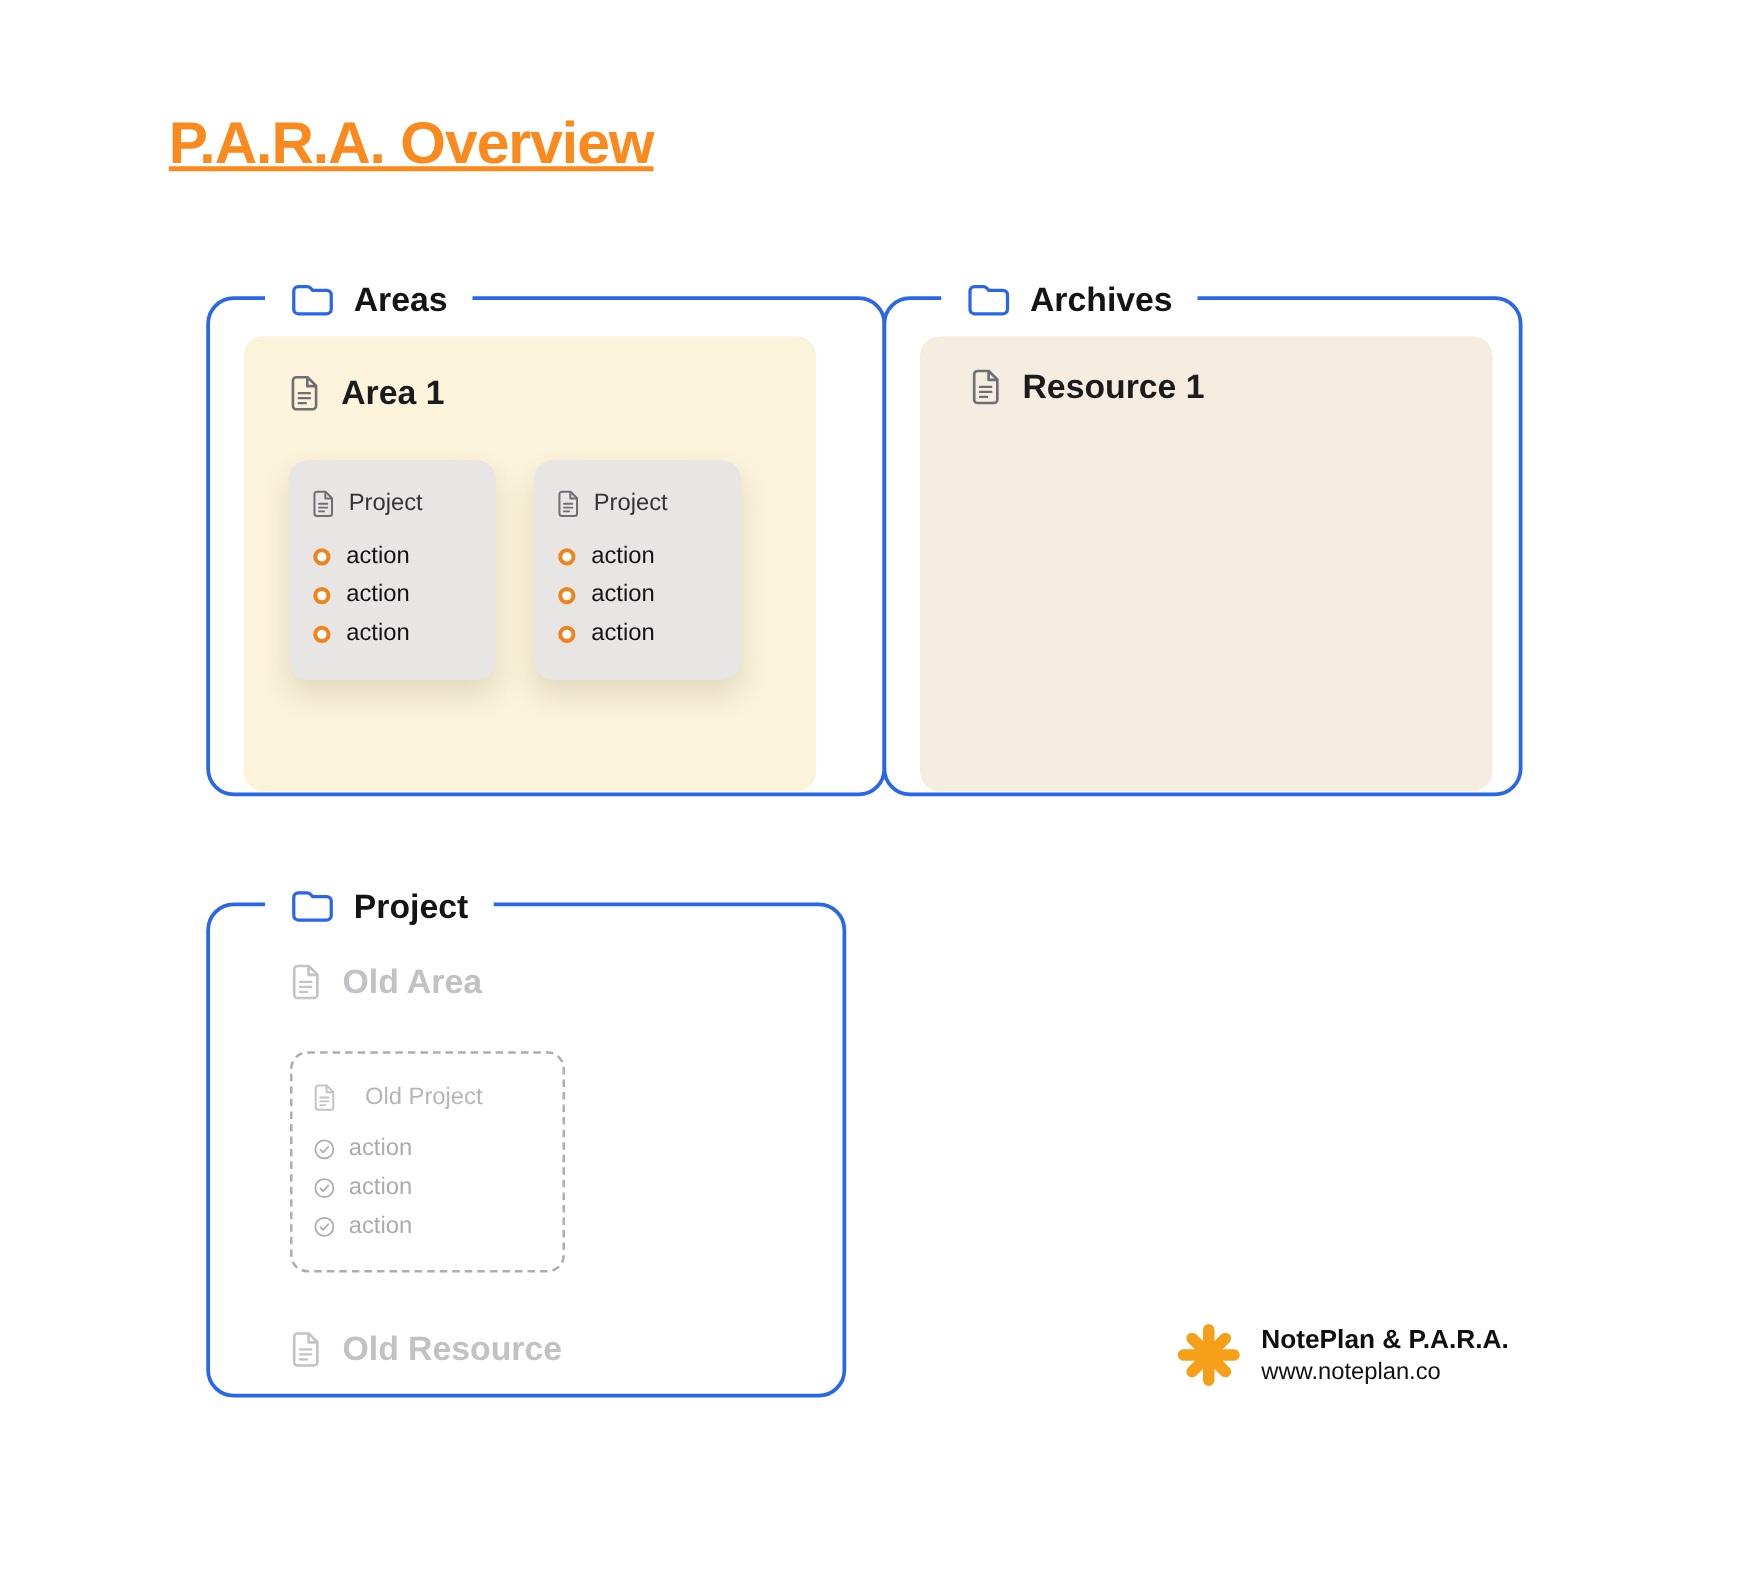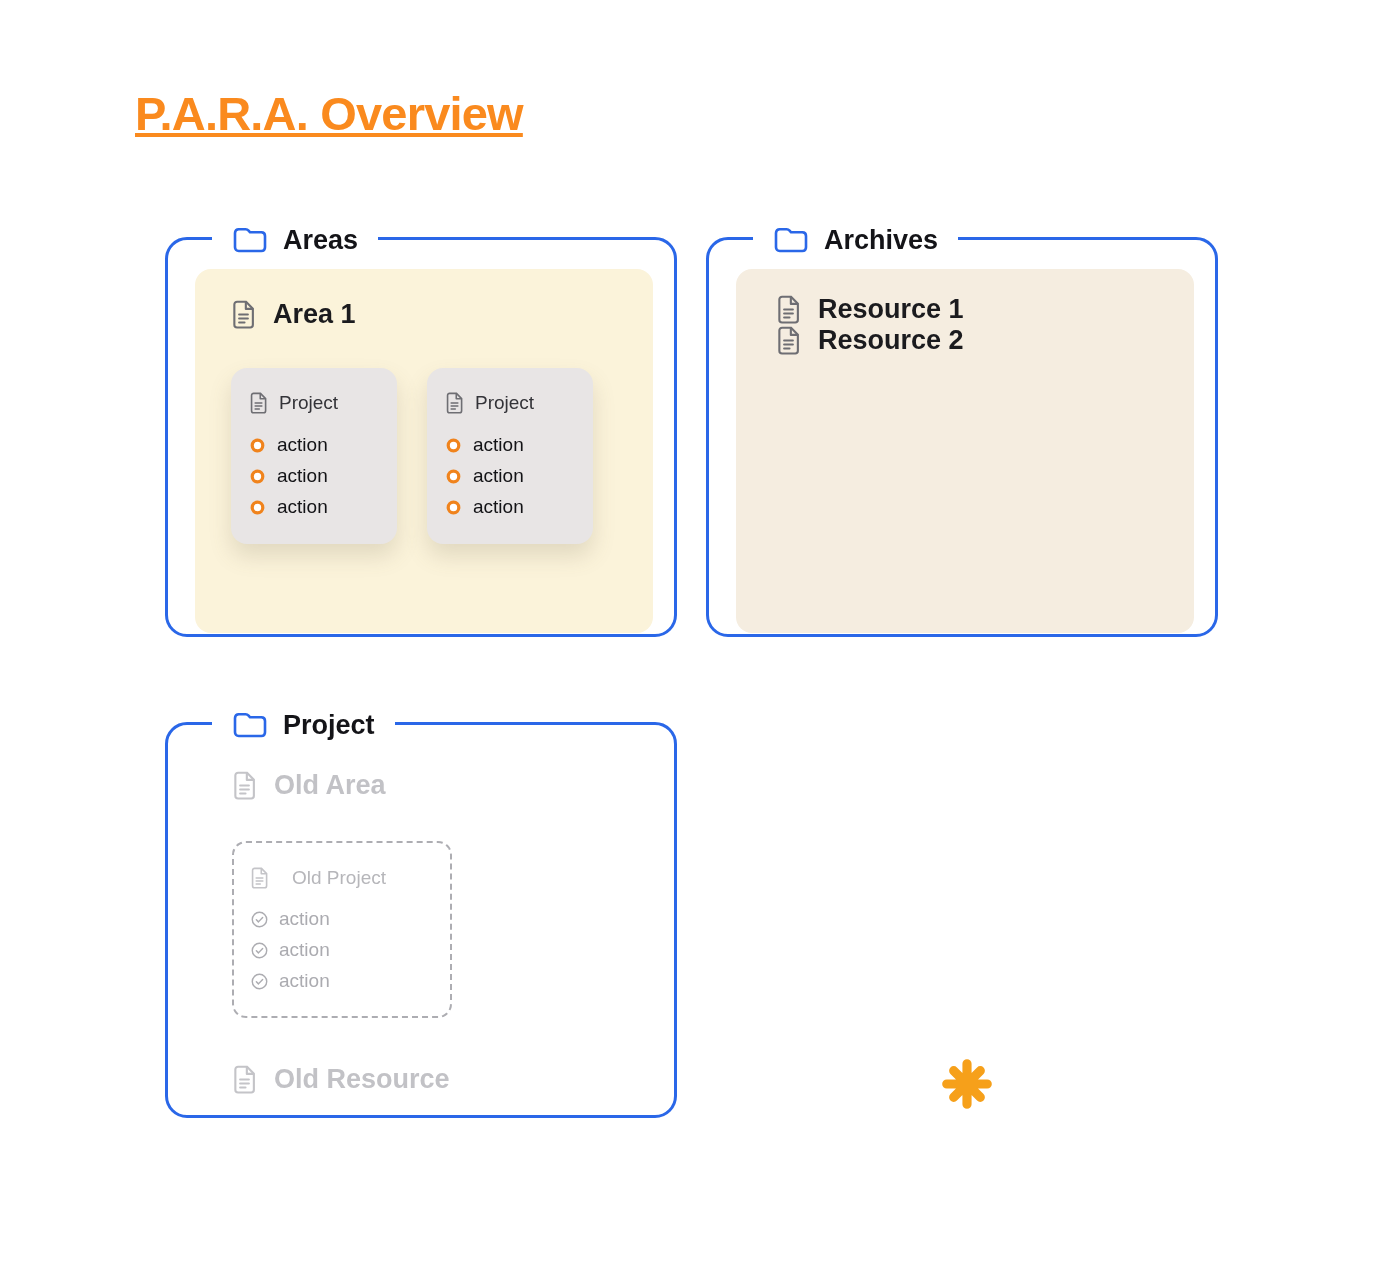--- a/index.html
+++ b/index.html
@@ -24,21 +24,21 @@
     letter-spacing: -0.8px;
     color: #FA8A1E;
     text-decoration: underline;
   }
   .panel {
     position: absolute;
     border: 3px solid #2A67E8;
     border-radius: 22px;
     background: #ffffff;
   }
-  #areas-panel     { left: 165px; top: 237px; width: 506px; height: 394px; }
+  #areas-panel     { left: 165px; top: 237px; width: 506px; height: 394px; padding-left: 32px; }
   #resources-panel { left: 706px; top: 237px; width: 506px; height: 394px; }
   #archives-panel  { left: 165px; top: 722px; width: 506px; height: 390px; }
 
   .panel-header {
     position: absolute;
     top: -23px;
     left: 44px;
     height: 46px;
     display: flex;
     align-items: center;
@@ -275,30 +275,20 @@
         <div class="note-row">
           <span class="icon doc-dark">
             <svg width="25" height="29" viewBox="0 0 22 26">
                 <path d="M5.2 1.6h8.1l6.1 6.2v14.4c0 1.4-1.1 2.4-2.4 2.4H5.2c-1.4 0-2.4-1.1-2.4-2.4V4c0-1.4 1.1-2.4 2.4-2.4z" fill="none" stroke="currentColor" stroke-width="1.9"></path>
                 <path d="M13.1 1.9v6.1h6.2" fill="none" stroke="currentColor" stroke-width="1.9" stroke-linejoin="round"></path>
                 <path d="M7 13h8M7 16.6h8M7 20.2h5" stroke="currentColor" stroke-width="1.7" stroke-linecap="round"></path>
               </svg>
           </span>
           <span class="note-label">Resource 1</span>
         </div>
-        <div class="note-row">
-          <span class="icon doc-dark">
-            <svg width="25" height="29" viewBox="0 0 22 26">
-                <path d="M5.2 1.6h8.1l6.1 6.2v14.4c0 1.4-1.1 2.4-2.4 2.4H5.2c-1.4 0-2.4-1.1-2.4-2.4V4c0-1.4 1.1-2.4 2.4-2.4z" fill="none" stroke="currentColor" stroke-width="1.9"></path>
-                <path d="M13.1 1.9v6.1h6.2" fill="none" stroke="currentColor" stroke-width="1.9" stroke-linejoin="round"></path>
-                <path d="M7 13h8M7 16.6h8M7 20.2h5" stroke="currentColor" stroke-width="1.7" stroke-linecap="round"></path>
-              </svg>
-          </span>
-          <span class="note-label">Resource 2</span>
-        </div>
       </div>
     </div>
   </section>
 
   <section class="panel" id="archives-panel">
     <div class="panel-header">
       <span class="icon">
         <svg width="36" height="30" viewBox="0 0 36 30">
             <path d="M3 8c0-2.3 1.5-3.8 3.7-3.8h6.9c1.3 0 2.2.5 3 1.4l1.5 1.7h11.2c2.2 0 3.7 1.5 3.7 3.8v11.1c0 2.3-1.5 3.8-3.7 3.8H6.7C4.5 26 3 24.5 3 22.2z" fill="none" stroke="#2A67E8" stroke-width="2.6" stroke-linejoin="round"></path>
           </svg>
@@ -372,15 +362,19 @@
       </div>
     </div>
   </section>
 
   <div class="footer">
     <span class="icon">
       <svg width="54" height="54" viewBox="0 0 56 56">
           <path d="M28 7v42M7 28h42M14.2 14.2l27.6 27.6M41.8 14.2L14.2 41.8" fill="none" stroke="#F6A01A" stroke-width="9.5" stroke-linecap="round"></path>
         </svg>
     </span>
+    <span class="brand-text">
+      <div class="brand-name">NotePlan &amp; P.A.R.A.</div>
+      <div class="brand-url">www.noteplan.co</div>
+    </span>
   </div>
 
 </div>
 
 </body></html>

